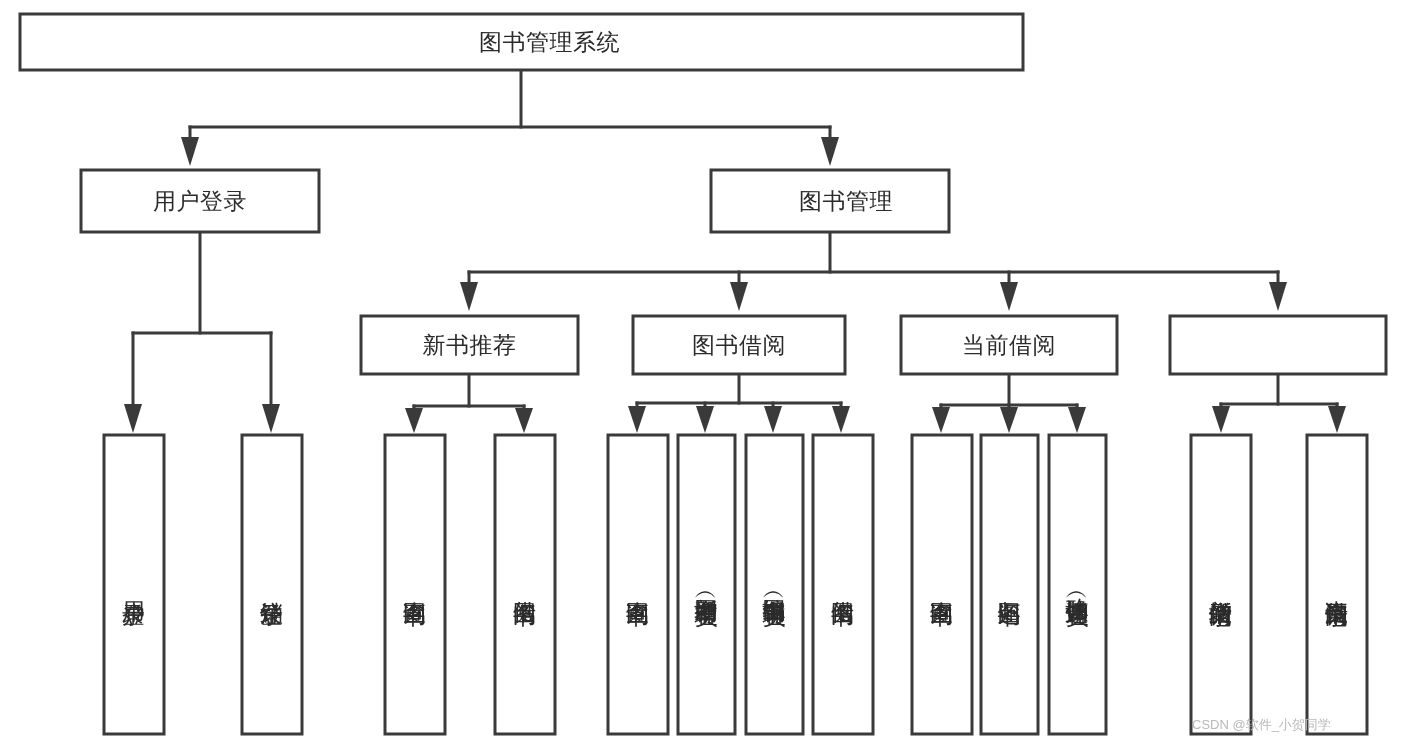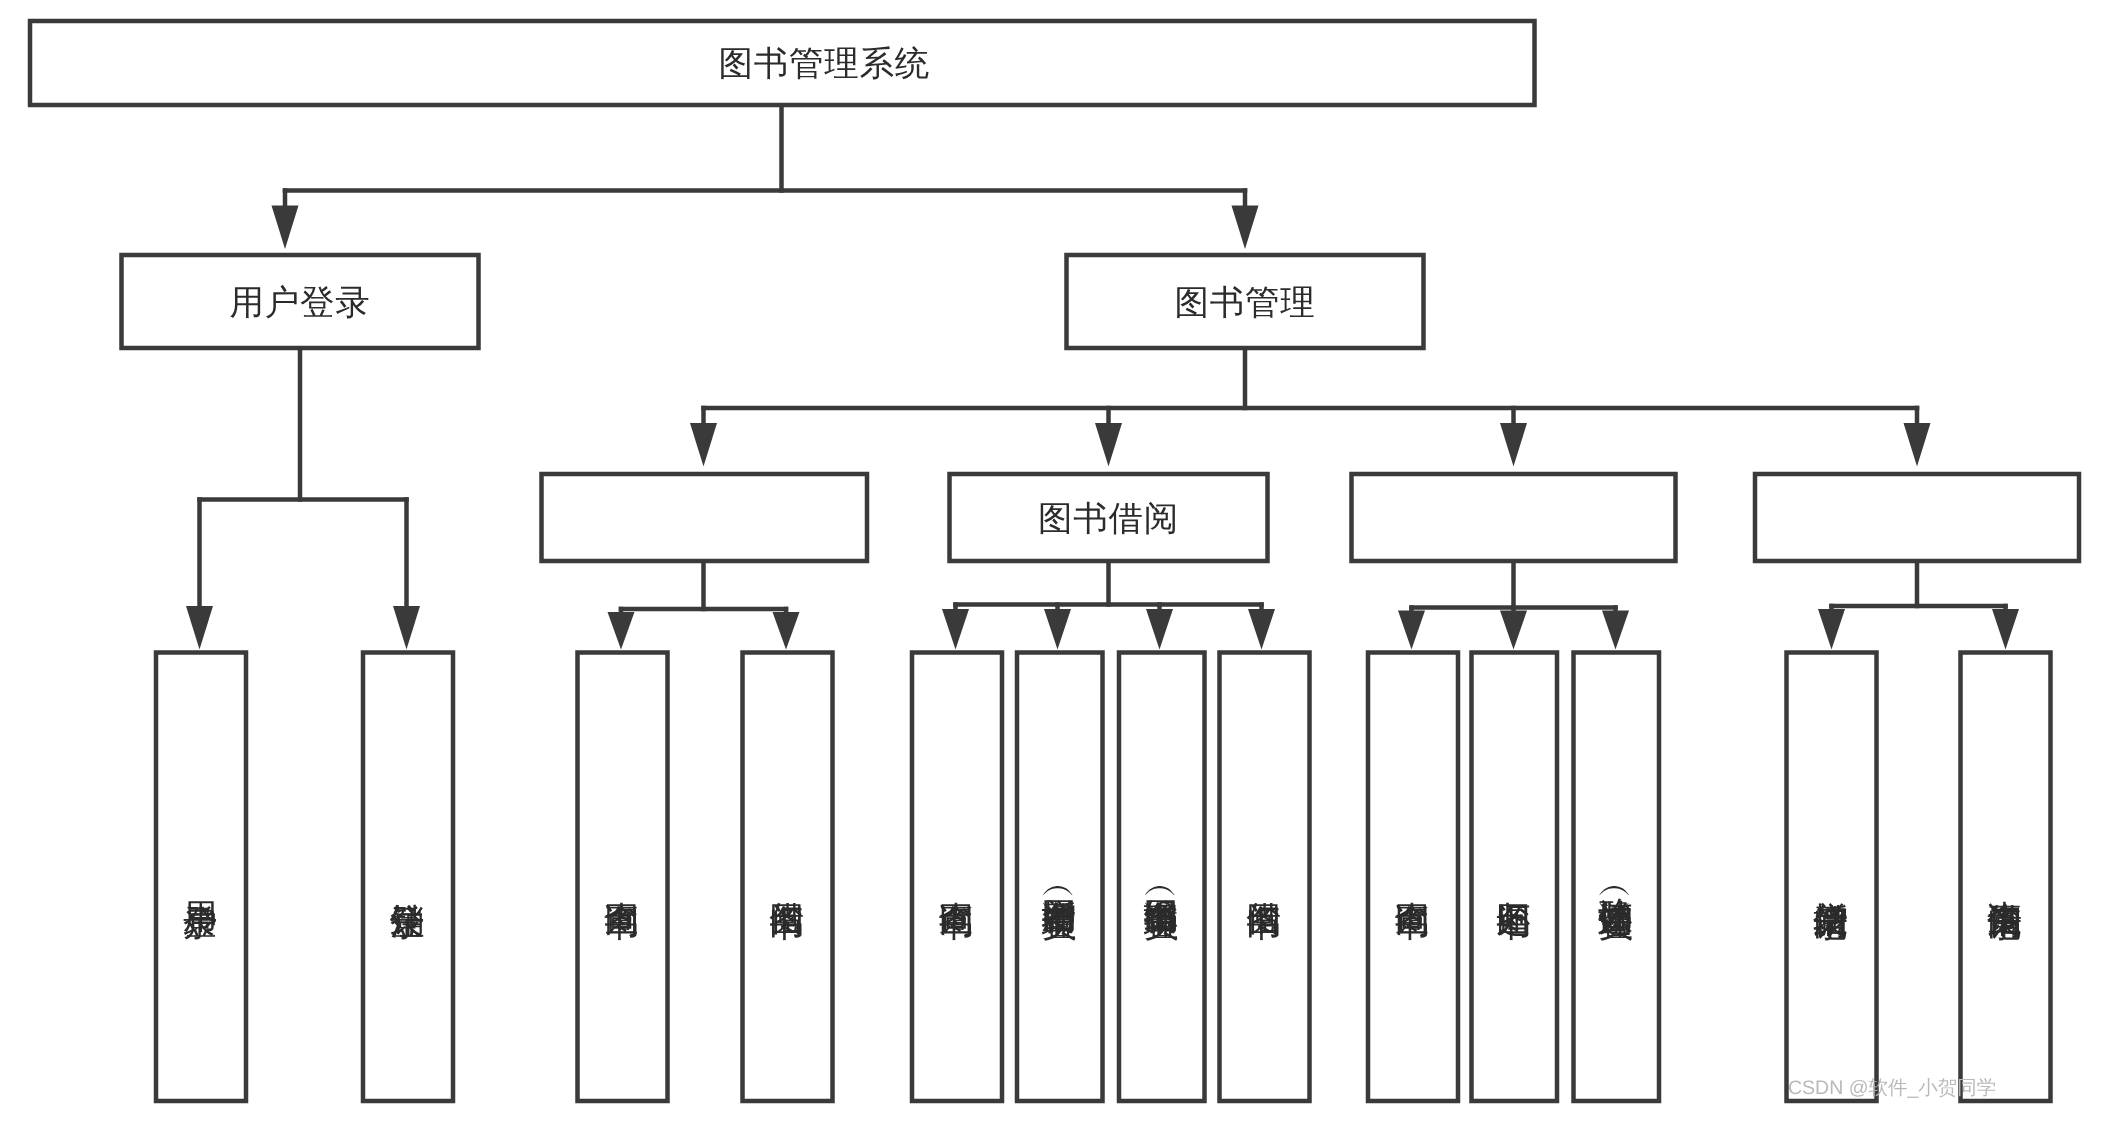--- a/index.html
+++ b/index.html
@@ -186,23 +186,25 @@
     <rect class="node-box" x="981" y="435" width="57" height="299"></rect>
     <rect class="node-box" x="1049" y="435" width="57" height="299"></rect>
 
     <rect class="node-box" x="1191" y="435" width="60" height="299"></rect>
     <rect class="node-box" x="1307" y="435" width="60" height="299"></rect>
   </svg>
 
   <div class="label-h" style="left:20px; top:14px; width:1003px; height:56px;margin-left:28px;">图书管理系统</div>
 
   <div class="label-h" style="left:81px; top:170px; width:238px; height:62px;">用户登录</div>
-  <div class="label-h" style="left:711px; top:170px; width:238px; height:62px;">图书管理</div>
-
+  <div class="label-h" style="left:711px; top:170px; width:238px; height:62px;padding-left:16px;">图书管理</div>
+
+  <div class="label-h" style="left:361px; top:316px; width:217px; height:58px;">新书推荐</div>
   <div class="label-h" style="left:633px; top:316px; width:212px; height:58px;">图书借阅</div>
+  <div class="label-h" style="left:901px; top:316px; width:216px; height:58px;">当前借阅</div>
 
   <div class="label-v" style="left:104px; top:435px; width:60px; height:299px;">用户登录</div>
   <div class="label-v" style="left:242px; top:435px; width:60px; height:299px;">注销登录</div>
 
   <div class="label-v" style="left:385px; top:435px; width:60px; height:299px;">查询图书</div>
   <div class="label-v" style="left:495px; top:435px; width:60px; height:299px;">借阅图书</div>
 
   <div class="label-v" style="left:608px; top:435px; width:60px; height:299px;">查询图书</div>
   <div class="label-v" style="left:678px; top:435px; width:57px; height:299px;">新增图书（管理员）</div>
   <div class="label-v" style="left:746px; top:435px; width:57px; height:299px;">编辑图书（管理员）</div>

